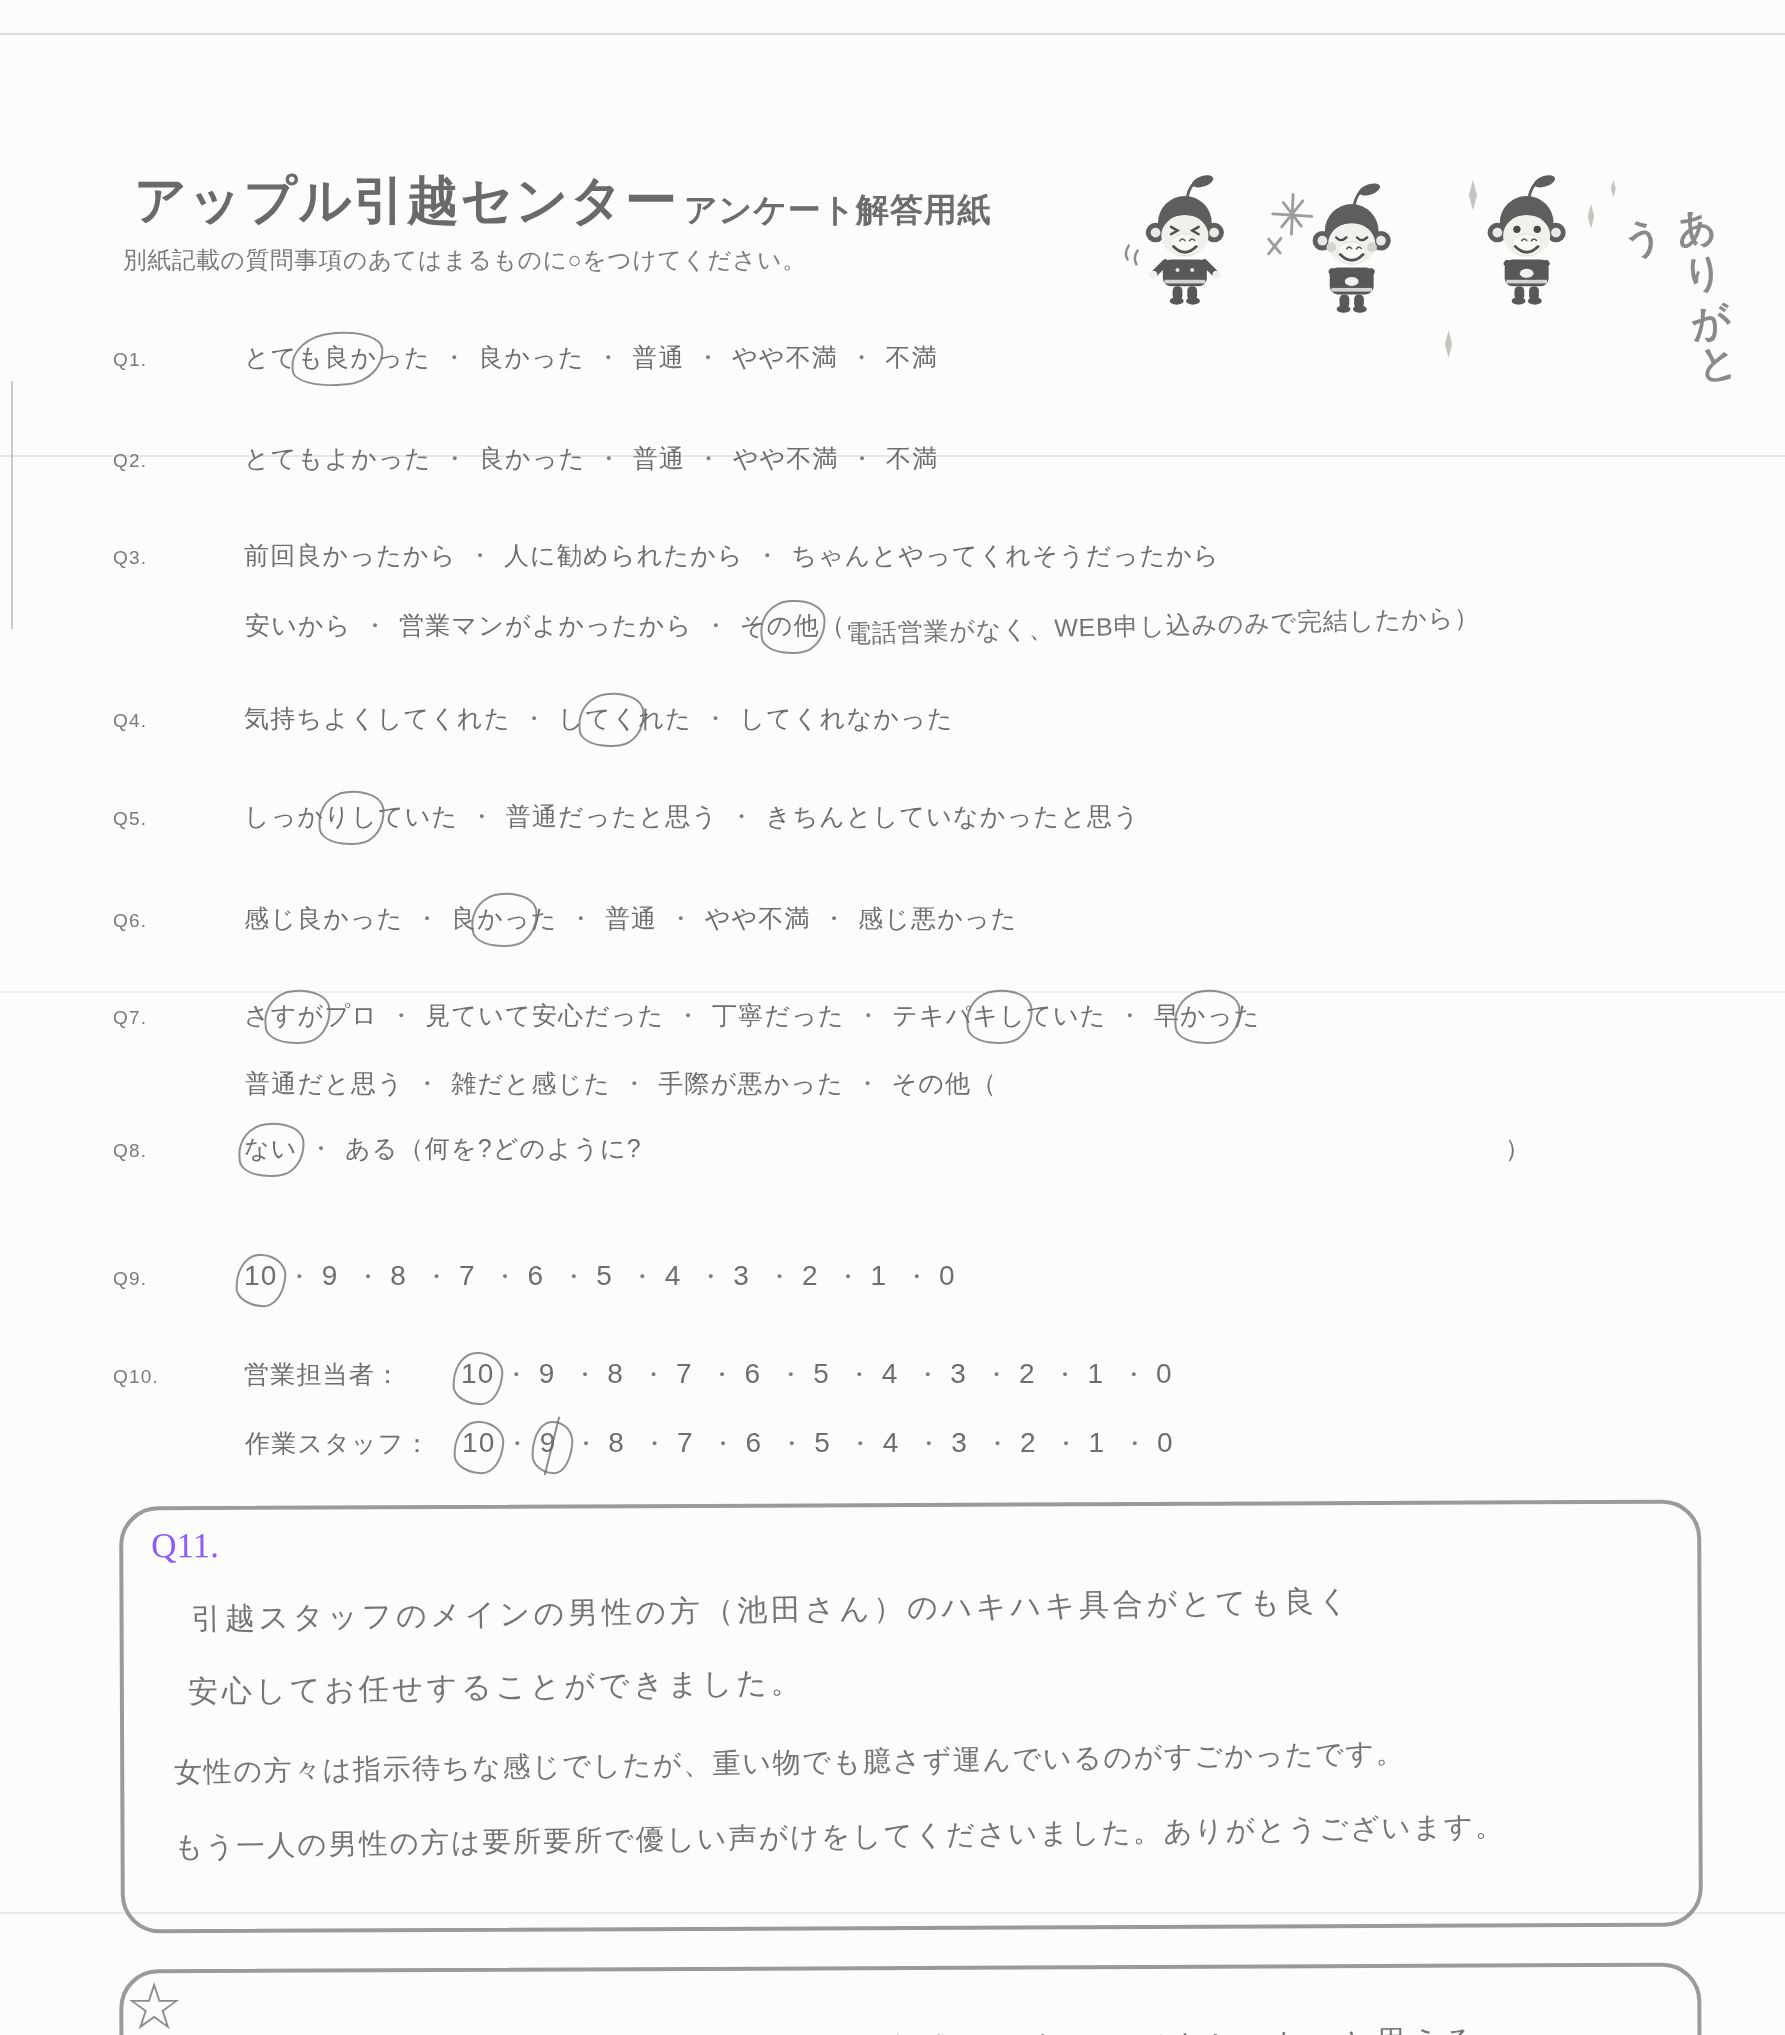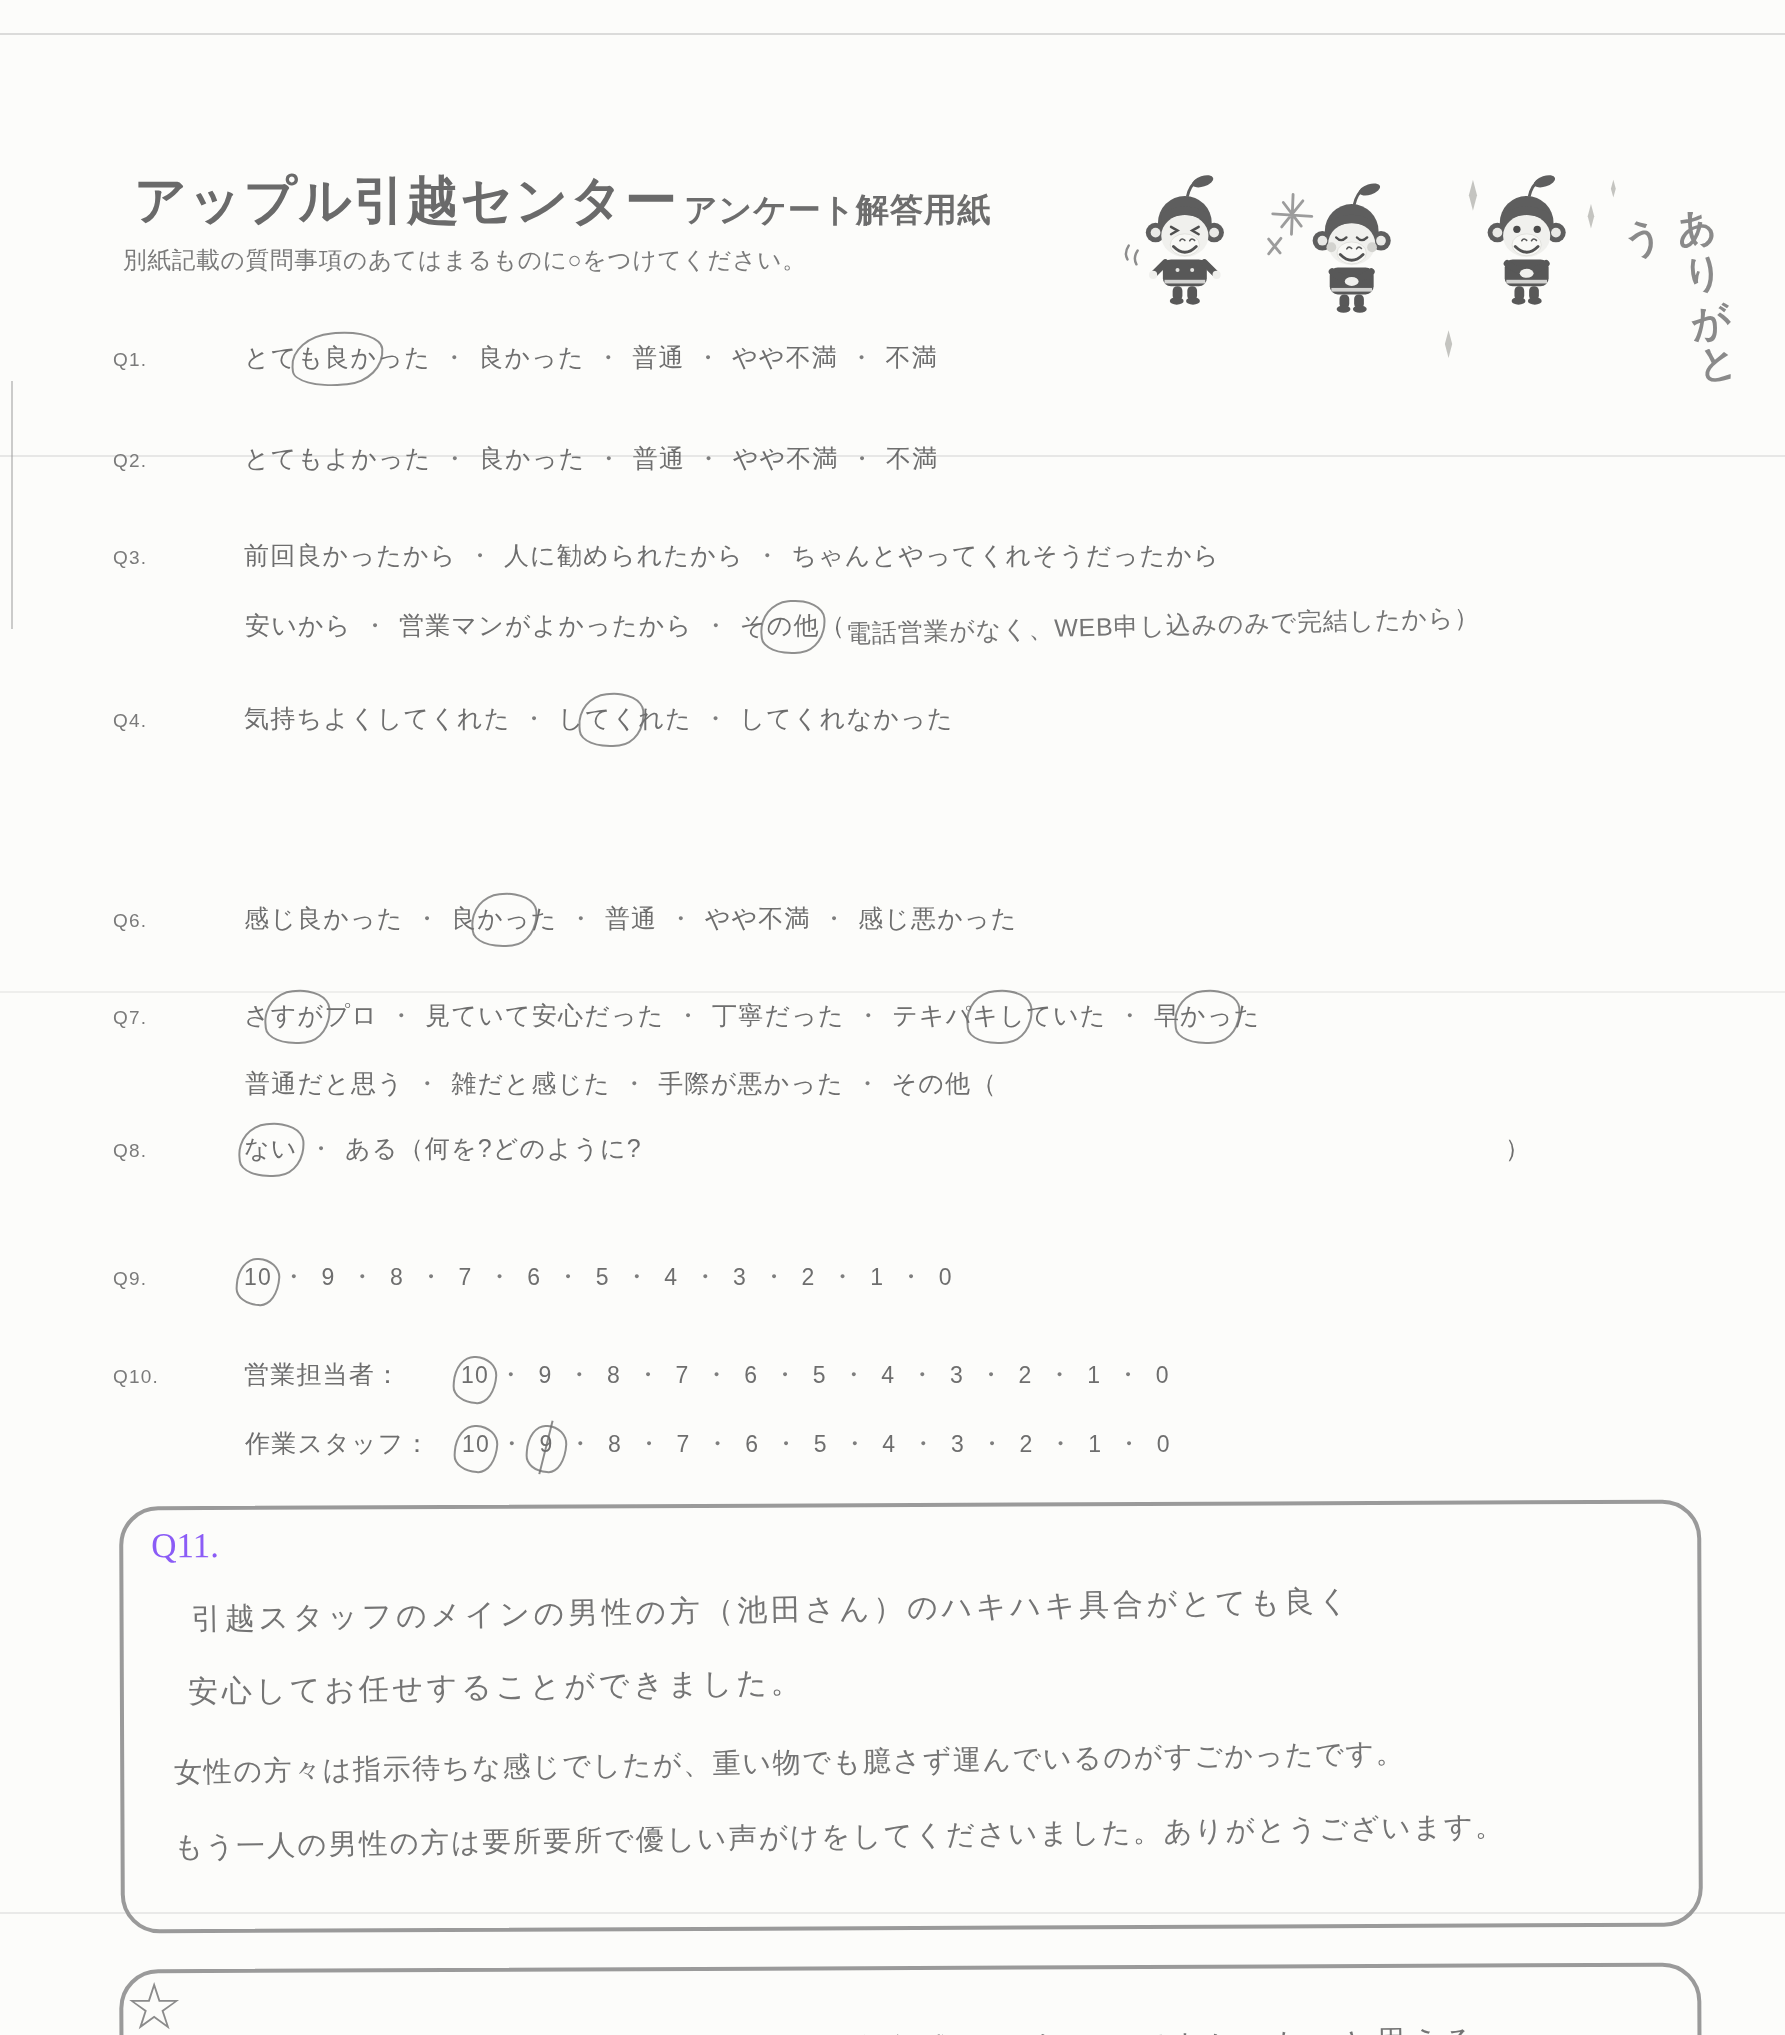--- a/index.html
+++ b/index.html
@@ -6,21 +6,21 @@
   body{width:1786px;height:2687px;background:#f2f2ef;font-family:"Liberation Sans",sans-serif;}
   .page{position:absolute;left:0;top:0;width:1786px;height:2687px;background:#fcfcfa;overflow:hidden;}
   .abs{position:absolute;}
   .brand{font-size:52px;font-weight:bold;letter-spacing:1.6px;color:#6a6a6a;}
   .sheettitle{font-size:33px;font-weight:bold;color:#6d6d6d;letter-spacing:0.8px;}
   .instruction{font-size:23.6px;color:#7a7a7a;letter-spacing:0.8px;}
   .qrow{position:absolute;left:113px;white-space:nowrap;font-size:25px;color:#6e6e6e;letter-spacing:1.2px;}
   .qrow2{position:absolute;left:245px;white-space:nowrap;font-size:25px;color:#6e6e6e;letter-spacing:1.2px;}
   .qlabel{display:inline-block;width:131px;font-size:19px;color:#7a7a7a;}
   .sep{margin:0 10.6px;color:#7e7e7e;}
-  .num{display:inline-block;min-width:24.4px;text-align:center;font-size:23px;}
+  .num{display:inline-block;min-width:24.4px;text-align:left;font-size:28px;}
   .numsep{margin:0 9px;color:#7e7e7e;}
   .sublabel{display:inline-block;width:217px;}
   .hand{font-family:"Liberation Sans",sans-serif;color:#757575;}
   .hnote{font-size:25px;letter-spacing:0.8px;transform:rotate(-1.5deg);display:inline-block;}
   
   .circ{position:relative;display:inline-block;}
   .circ::before{content:"";position:absolute;left:-6.5px;right:-6.5px;top:-9px;bottom:-12.2px;
     border:2.8px solid rgba(115,115,115,.8);
     border-radius:48% 52% 44% 56% / 60% 40% 64% 36%;
     transform:rotate(-5deg);pointer-events:none;}
@@ -129,20 +129,23 @@
     <span class="qlabel">Q3.</span><span>前回良かったから</span><span class="sep">・</span><span>人に勧められたから</span><span class="sep">・</span><span>ちゃんとやってくれそうだったから</span>
   </div>
   <div class="qrow2" style="top:609px;">
     <span>安いから</span><span class="sep">・</span><span>営業マンがよかったから</span><span class="sep">・</span><span>そ</span><span class="circ"><span>の他</span></span><span>（</span><span class="hand hnote"><span>電話営業がなく、WEB申し込みのみで完結したから</span><span>）</span></span>
   </div>
 
   <div class="qrow" style="top:702px;">
     <span class="qlabel">Q4.</span><span>気持ちよくしてくれた</span><span class="sep">・</span><span>し</span><span class="circ"><span>てく</span></span><span>れた</span><span class="sep">・</span><span>してくれなかった</span>
   </div>
 
+  <div class="qrow" style="top:800px;">
+    <span class="qlabel">Q5.</span><span>しっか</span><span class="circ"><span>りし</span></span><span>ていた</span><span class="sep">・</span><span>普通だったと思う</span><span class="sep">・</span><span>きちんとしていなかったと思う</span>
+  </div>
 
   <div class="qrow" style="top:902px;">
     <span class="qlabel">Q6.</span><span>感じ良かった</span><span class="sep">・</span><span>良</span><span class="circ"><span>かっ</span></span><span>た</span><span class="sep">・</span><span>普通</span><span class="sep">・</span><span>やや不満</span><span class="sep">・</span><span>感じ悪かった</span>
   </div>
 
   <div class="qrow" style="top:999px;">
     <span class="qlabel">Q7.</span><span>さ</span><span class="circ"><span>すが</span></span><span>プロ</span><span class="sep">・</span><span>見ていて安心だった</span><span class="sep">・</span><span>丁寧だった</span><span class="sep">・</span><span>テキパ</span><span class="circ"><span>キし</span></span><span>ていた</span><span class="sep">・</span><span>早</span><span class="circ"><span>かっ</span></span><span>た</span>
   </div>
   <div class="qrow2" style="top:1067px;">
     <span>普通だと思う</span><span class="sep">・</span><span>雑だと感じた</span><span class="sep">・</span><span>手際が悪かった</span><span class="sep">・</span><span>その他</span><span>（</span><span style="display:inline-block;width:928px;"></span>

